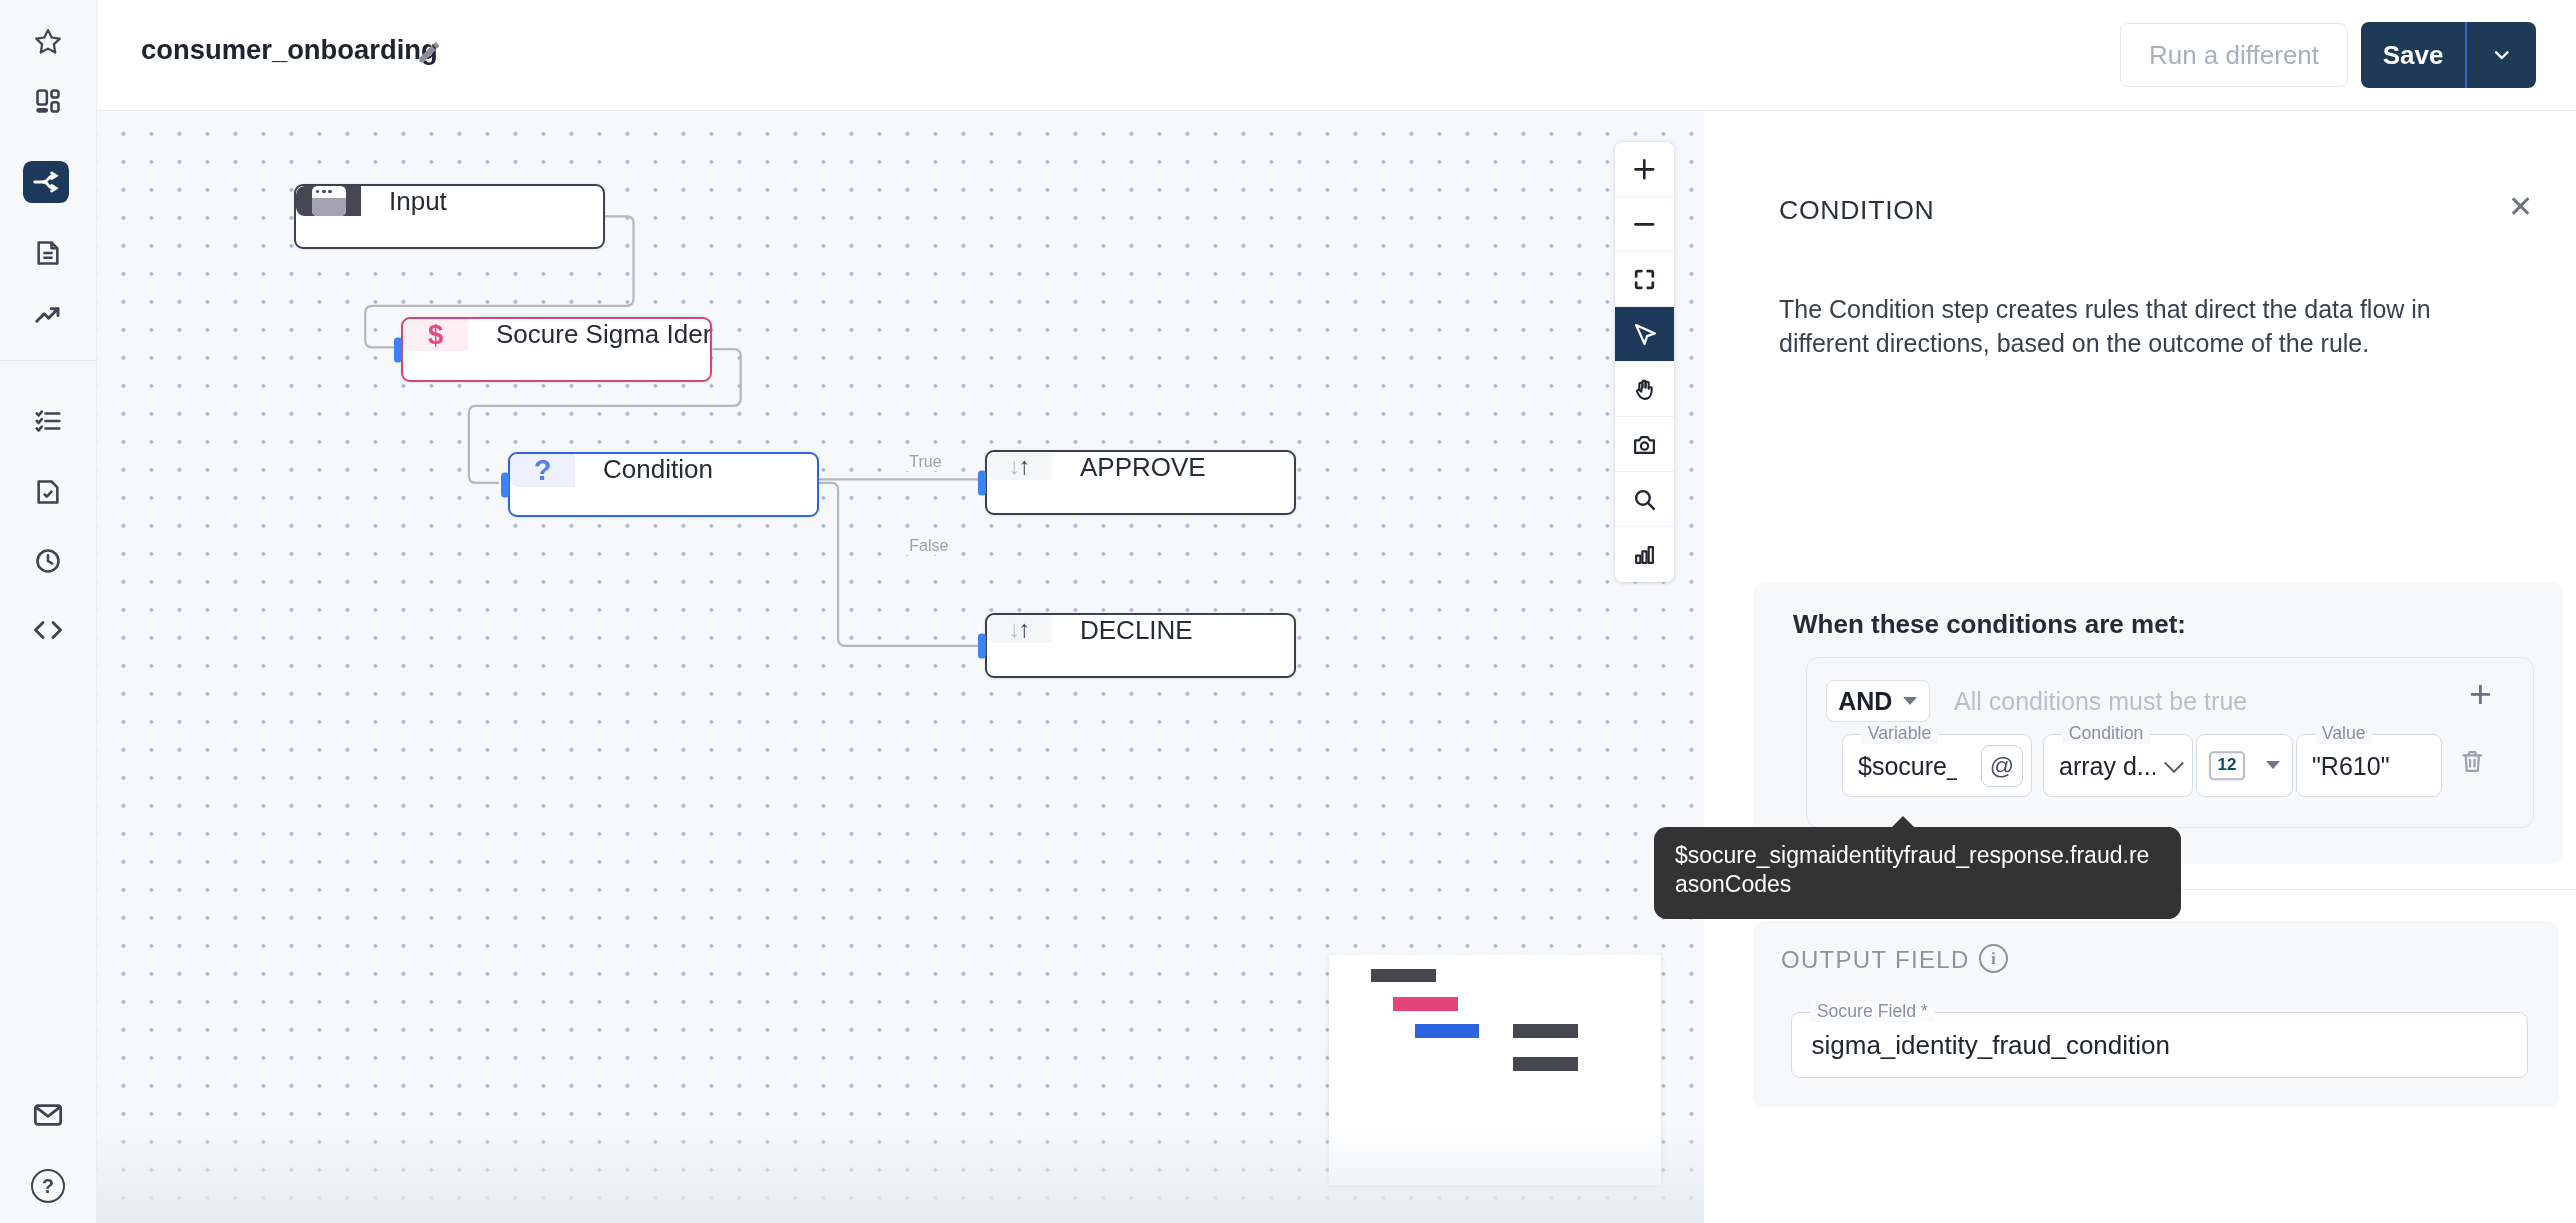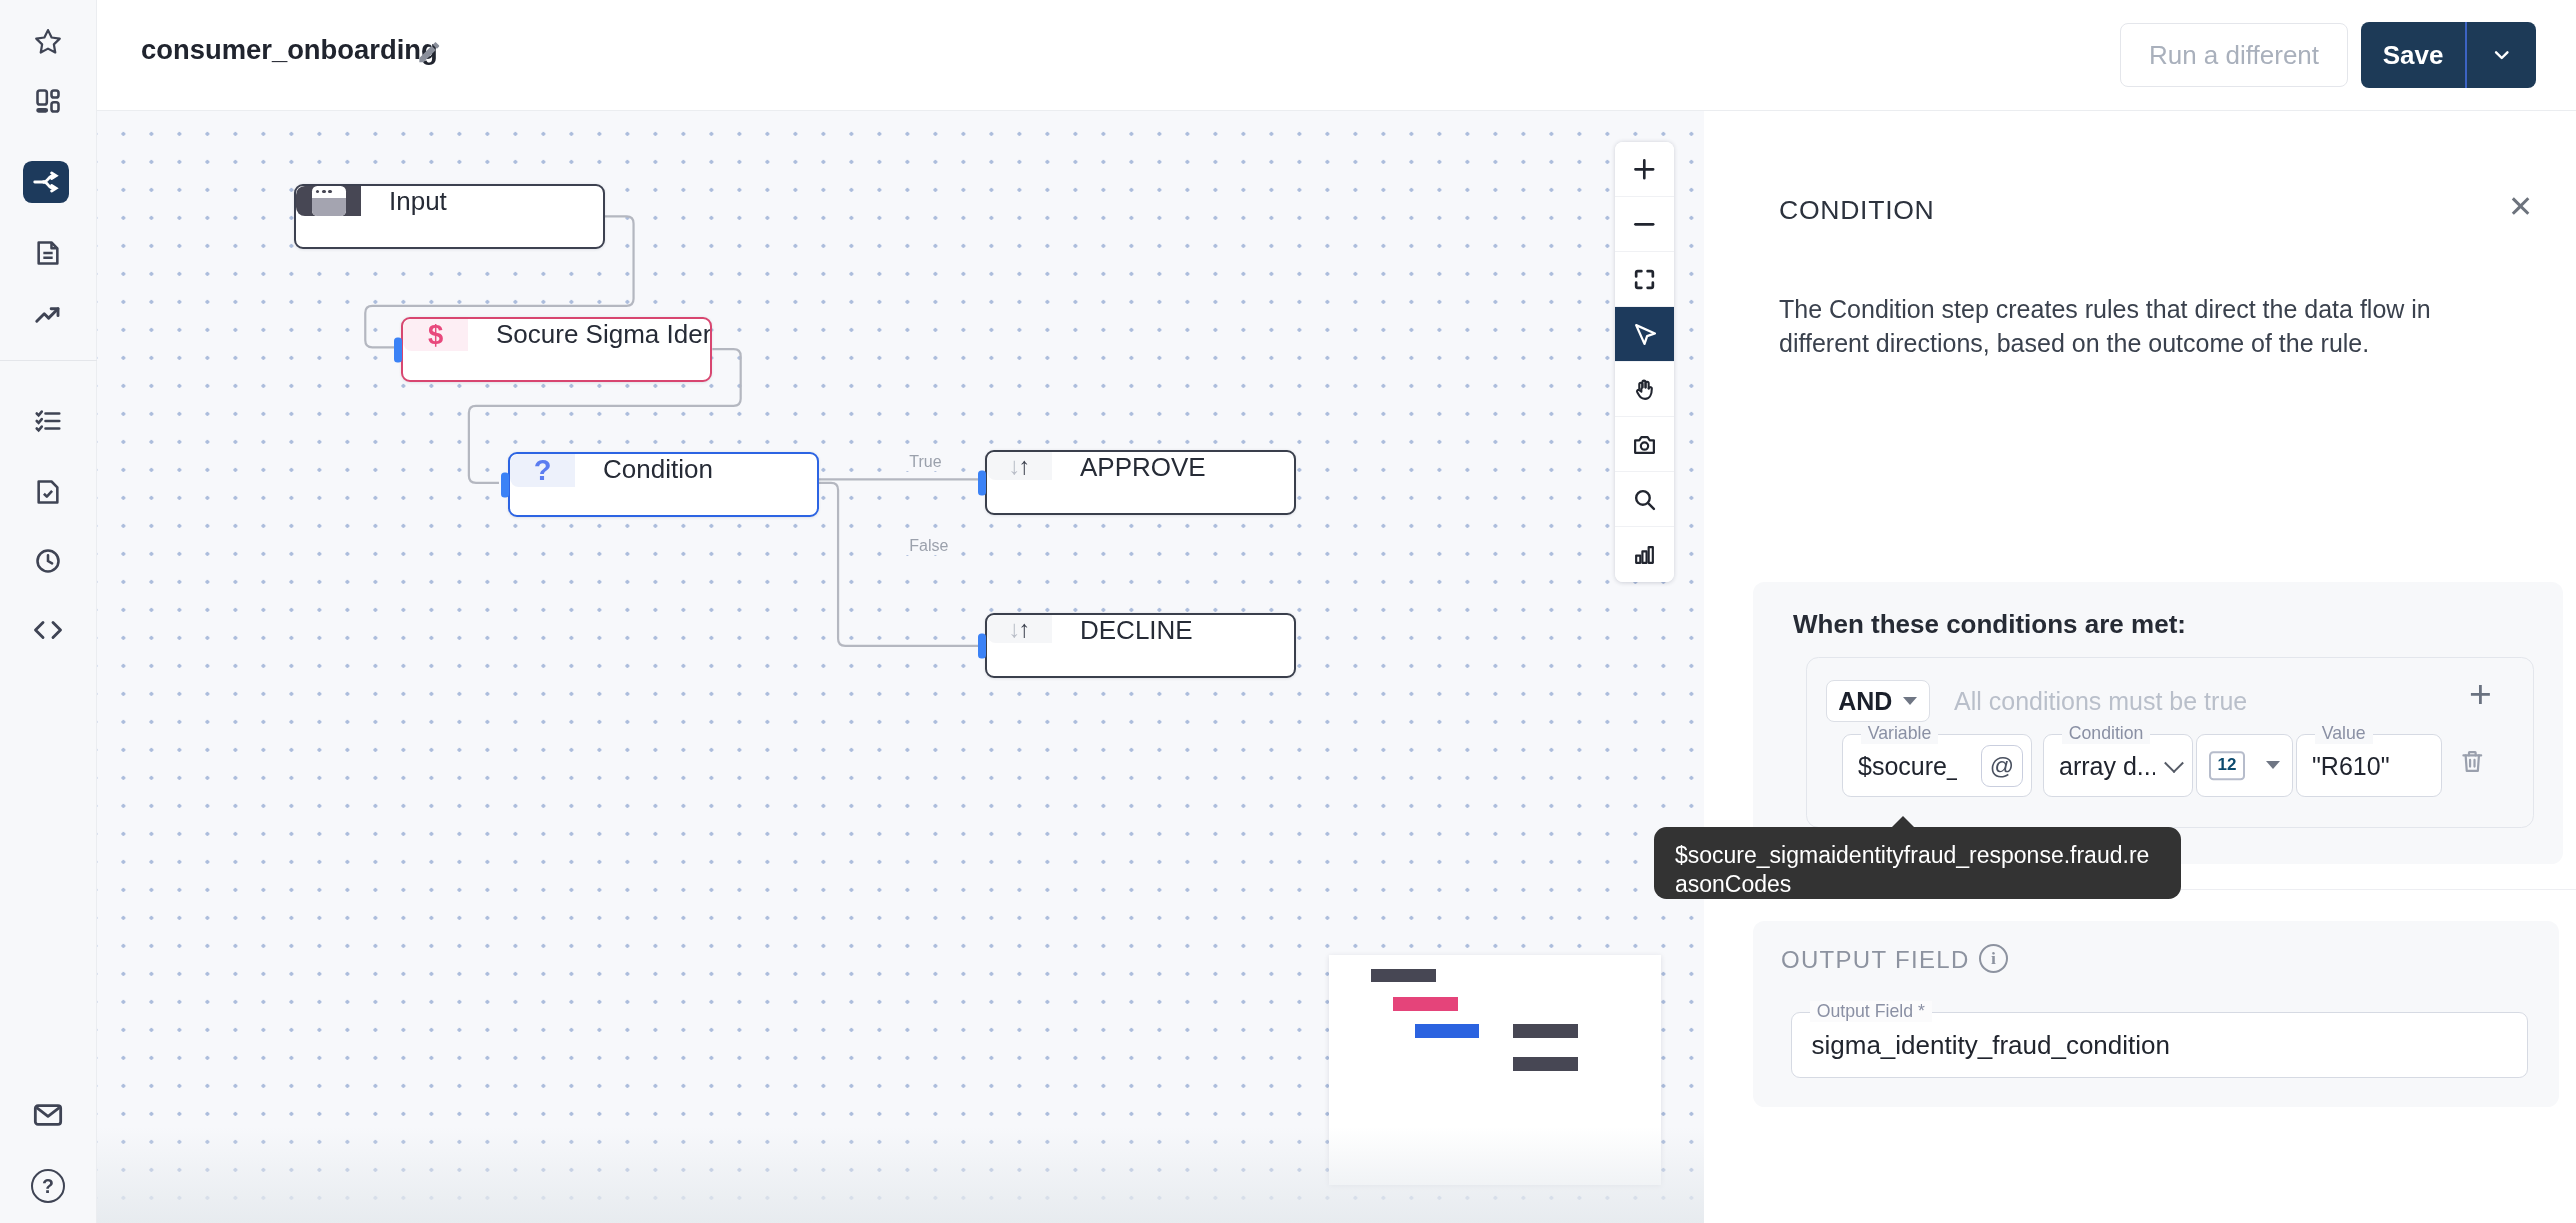--- a/index.html
+++ b/index.html
@@ -128,21 +128,21 @@
   .fs-type { left:389px; top:76px; width:97px; }
   .type-badge { position:absolute; left:11.5px; top:50%; transform:translateY(-50%); border:2.2px solid #b6bccb;
                 border-radius:4.4px; padding:2.7px 7px; font-size:17px; font-weight:700; color:#0c4a6e; }
   .fs-type .caret-dn { position:absolute; right:12.4px; top:50%; margin-top:-4.4px; }
   .fs-value { left:489px; top:76px; width:146px; }
   .trash { position:absolute; left:652px; top:89px; color:#9aa0ad; }
 
   .panel-div { position:absolute; left:0; top:778px; width:872px; height:1.3px; background:#edeef2; }
 
   .tooltip { position:absolute; left:-50px; top:716px; width:527px; background:#333; border-radius:12.4px;
-             padding:14px 21px 0 21px; z-index:40; }
+             padding:14px 21px 20px 21px; z-index:40; }
   .tooltip .tiptext { color:#fff; font-size:23px; line-height:29px; word-break:break-all; }
   .tooltip .tiparrow { position:absolute; left:237px; top:-11.5px; width:0; height:0;
                        border-left:12.4px solid transparent; border-right:12.4px solid transparent;
                        border-bottom:12.4px solid #333; }
 
   .out-card { position:absolute; left:49px; top:810px; width:806px; height:186px;
               background:#f7f8fa; border-radius:11.5px; }
   .out-title { position:absolute; left:28px; top:25px; font-size:24px; font-weight:500;
                letter-spacing:1.3px; color:#8d93a0; }
   .info-ic { position:absolute; left:226px; top:23px; width:29px; height:29px; border:2.2px solid #8d93a0;
@@ -461,20 +461,20 @@
       <span class="tiparrow"></span>
       <div class="tiptext">$socure_sigmaidentityfraud_response.fraud.reasonCodes</div>
     </div>
 
     <div class="out-card">
       <div class="out-title">OUTPUT FIELD</div>
       <span class="info-ic">
           <span>i</span>
         </span>
       <div class="out-input">
-        <span class="flabel">Output Field *</span>
+        <span class="flabel">Socure Field *</span>
         <span class="fval">sigma_identity_fraud_condition</span>
       </div>
     </div>
   </section>
 
 </div>
 
 
 </body></html>

